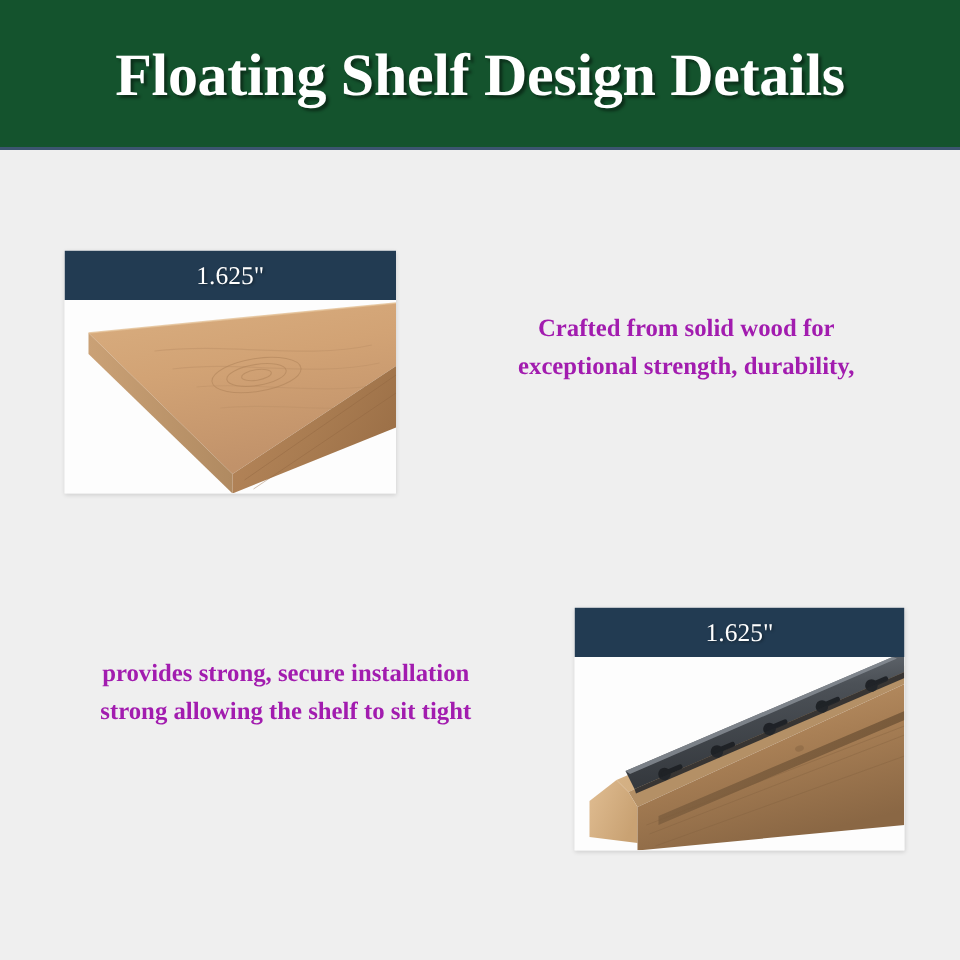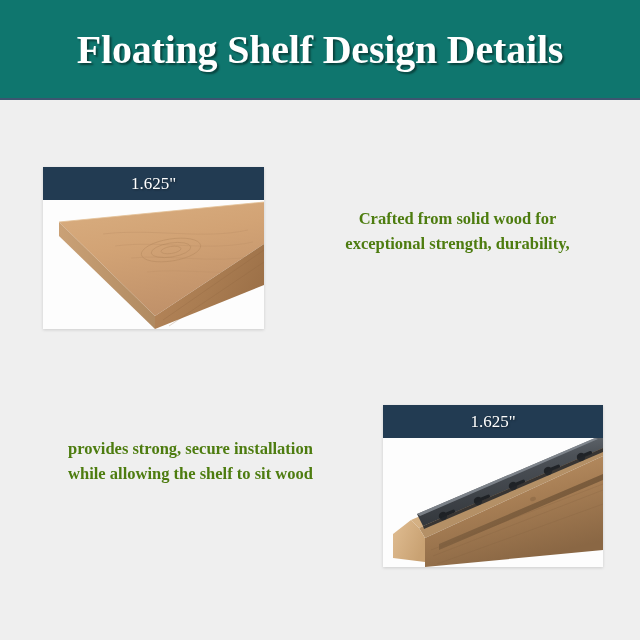--- a/index.html
+++ b/index.html
@@ -15,21 +15,21 @@
     position: relative;
   }
 
   
   .header {
     position: absolute;
     left: 0;
     top: 0;
     width: 640px;
     height: 100px;
-    background: #0f766e;
+    background: #14532d;
     border-bottom: 2px solid #3c5570;
     box-sizing: border-box;
     display: flex;
     align-items: center;
     justify-content: center;
   }
   .header-title {
     color: #ffffff;
     font-size: 40px;
     font-weight: bold;
@@ -86,21 +86,21 @@
 
   .photo-svg {
     display: block;
     width: 100%;
     height: 100%;
   }
 
   
   .body-text {
     position: absolute;
-    color: #4d7c0f;
+    color: #a21caf;
     font-size: 16.5px;
     font-weight: bold;
     line-height: 25px;
     text-align: center;
   }
   #text-wood {
     left: 305px;
     top: 206px;
     width: 305px;
   }
@@ -170,21 +170,21 @@
   </div>
 </div>
 
 <div class="body-text" id="text-wood">
   <span class="line">Crafted from solid wood for</span>
   <span class="line">exceptional strength, durability,</span>
 </div>
 
 <div class="body-text" id="text-bracket">
   <span class="line">provides strong, secure installation</span>
-  <span class="line">while allowing the shelf to sit wood</span>
+  <span class="line">strong allowing the shelf to sit tight</span>
 </div>
 
 <div class="card" id="card-bracket">
   <div class="card-label">1.625"</div>
   <div class="card-photo">
     <svg class="photo-svg" viewBox="0 0 220 129" preserveAspectRatio="none">
       <defs>
         <linearGradient id="bWoodFront" x1="0" y1="0" x2="0.4" y2="1">
           <stop offset="0%" stop-color="#c49a6c"></stop>
           <stop offset="50%" stop-color="#a87f55"></stop>

